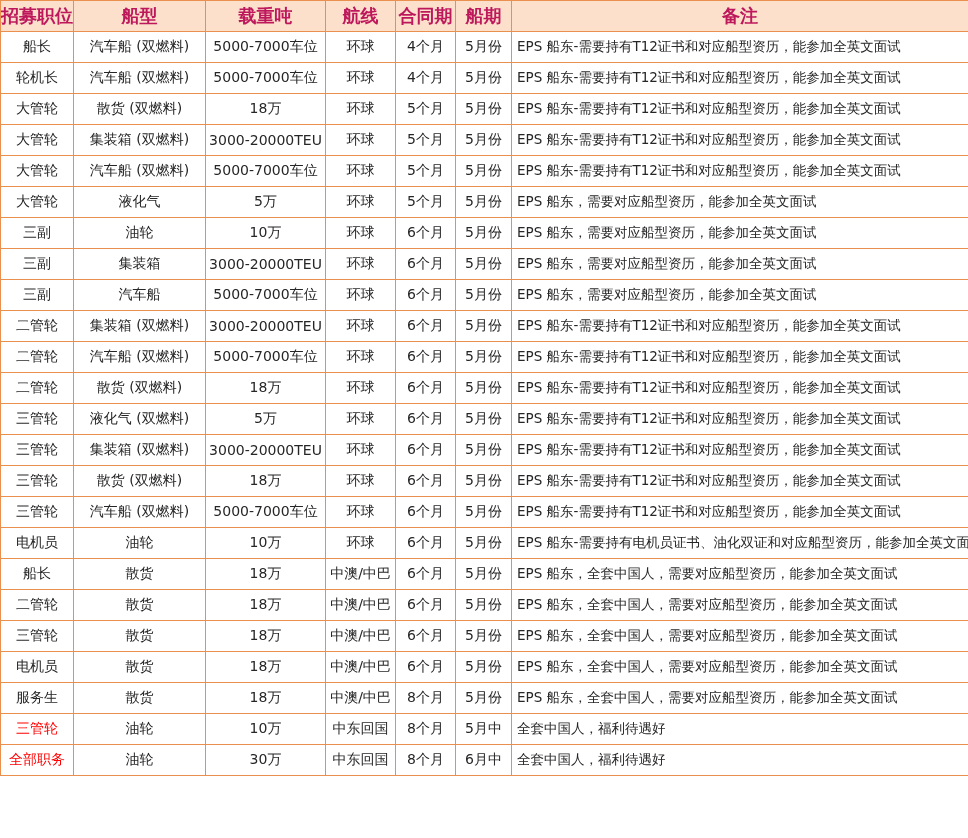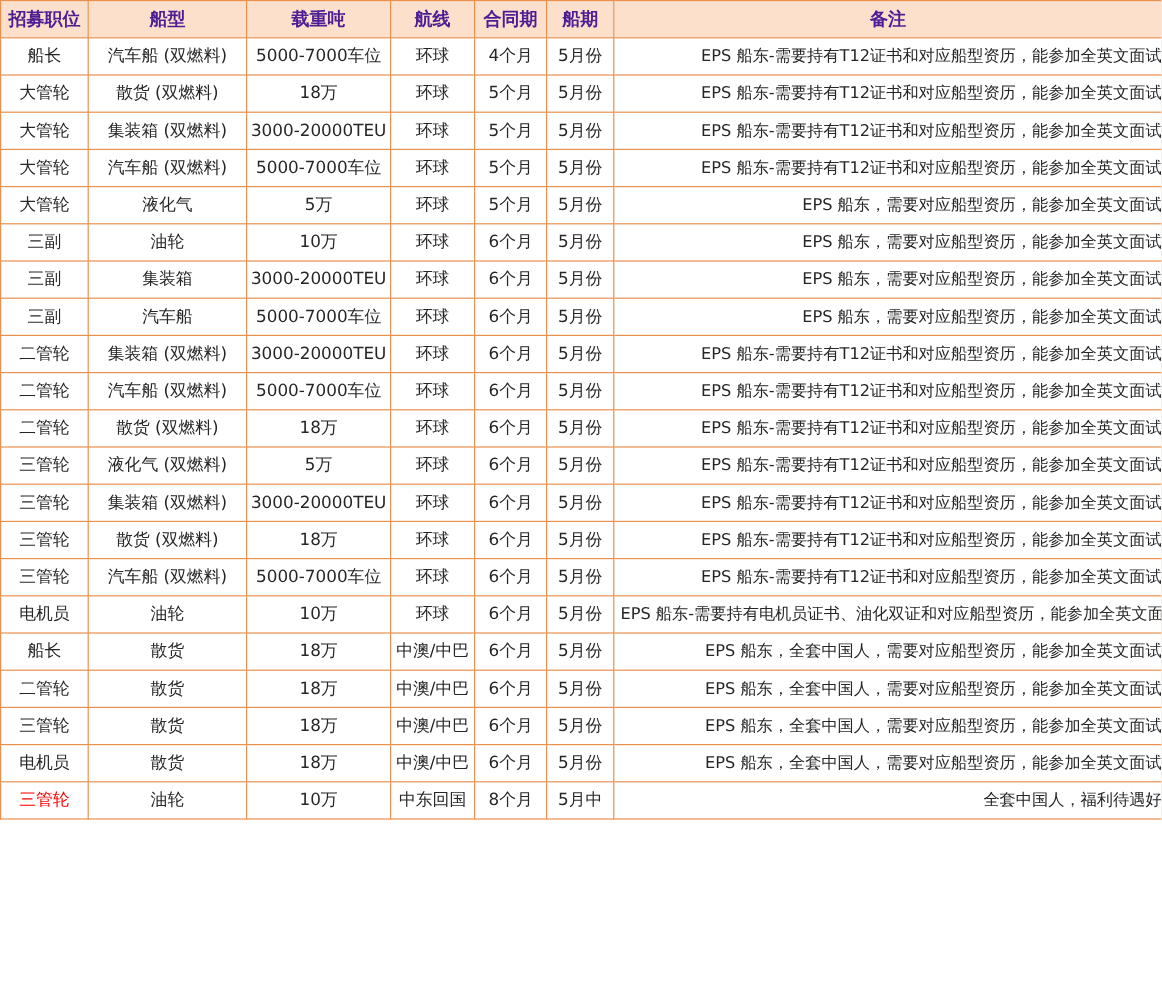--- a/index.html
+++ b/index.html
@@ -27,25 +27,25 @@
     text-align: center;
     vertical-align: middle;
     font-size: 14px;
     color: #262626;
     white-space: nowrap;
     overflow: hidden;
   }
   table.recruit th {
     background: #FCE0CB;
     font-weight: bold;
-    font-size: 15px;
-    color: #4c1d95;
+    font-size: 18px;
+    color: #be185d;
   }
   table.recruit td.remark {
-    text-align: right;
+    text-align: left;
     padding-left: 5px;
     font-size: 13.5px;
   }
   table.recruit td.highlight {
     color: #FF0000;
   }
   col.c-position { width: 73px; }
   col.c-shiptype { width: 132px; }
   col.c-dwt      { width: 120px; }
   col.c-route    { width: 70px; }
@@ -82,20 +82,29 @@
         <tr>
           <td>船长</td>
           <td>汽车船 (双燃料)</td>
           <td>5000-7000车位</td>
           <td>环球</td>
           <td>4个月</td>
           <td>5月份</td>
           <td class="remark">EPS 船东-需要持有T12证书和对应船型资历，能参加全英文面试</td>
         </tr>
         <tr>
+          <td>轮机长</td>
+          <td>汽车船 (双燃料)</td>
+          <td>5000-7000车位</td>
+          <td>环球</td>
+          <td>4个月</td>
+          <td>5月份</td>
+          <td class="remark">EPS 船东-需要持有T12证书和对应船型资历，能参加全英文面试</td>
+        </tr>
+        <tr>
           <td>大管轮</td>
           <td>散货 (双燃料)</td>
           <td>18万</td>
           <td>环球</td>
           <td>5个月</td>
           <td>5月份</td>
           <td class="remark">EPS 船东-需要持有T12证书和对应船型资历，能参加全英文面试</td>
         </tr>
         <tr>
           <td>大管轮</td>
@@ -249,27 +258,45 @@
           <td>6个月</td>
           <td>5月份</td>
           <td class="remark">EPS 船东，全套中国人，需要对应船型资历，能参加全英文面试</td>
         </tr>
         <tr>
           <td>电机员</td>
           <td>散货</td>
           <td>18万</td>
           <td>中澳/中巴</td>
           <td>6个月</td>
+          <td>5月份</td>
+          <td class="remark">EPS 船东，全套中国人，需要对应船型资历，能参加全英文面试</td>
+        </tr>
+        <tr>
+          <td>服务生</td>
+          <td>散货</td>
+          <td>18万</td>
+          <td>中澳/中巴</td>
+          <td>8个月</td>
           <td>5月份</td>
           <td class="remark">EPS 船东，全套中国人，需要对应船型资历，能参加全英文面试</td>
         </tr>
         <tr>
           <td class="highlight">三管轮</td>
           <td>油轮</td>
           <td>10万</td>
           <td>中东回国</td>
           <td>8个月</td>
           <td>5月中</td>
           <td class="remark">全套中国人，福利待遇好</td>
         </tr>
+        <tr>
+          <td class="highlight">全部职务</td>
+          <td>油轮</td>
+          <td>30万</td>
+          <td>中东回国</td>
+          <td>8个月</td>
+          <td>6月中</td>
+          <td class="remark">全套中国人，福利待遇好</td>
+        </tr>
       </tbody>
   </table>
 </div>
 
 </body></html>

